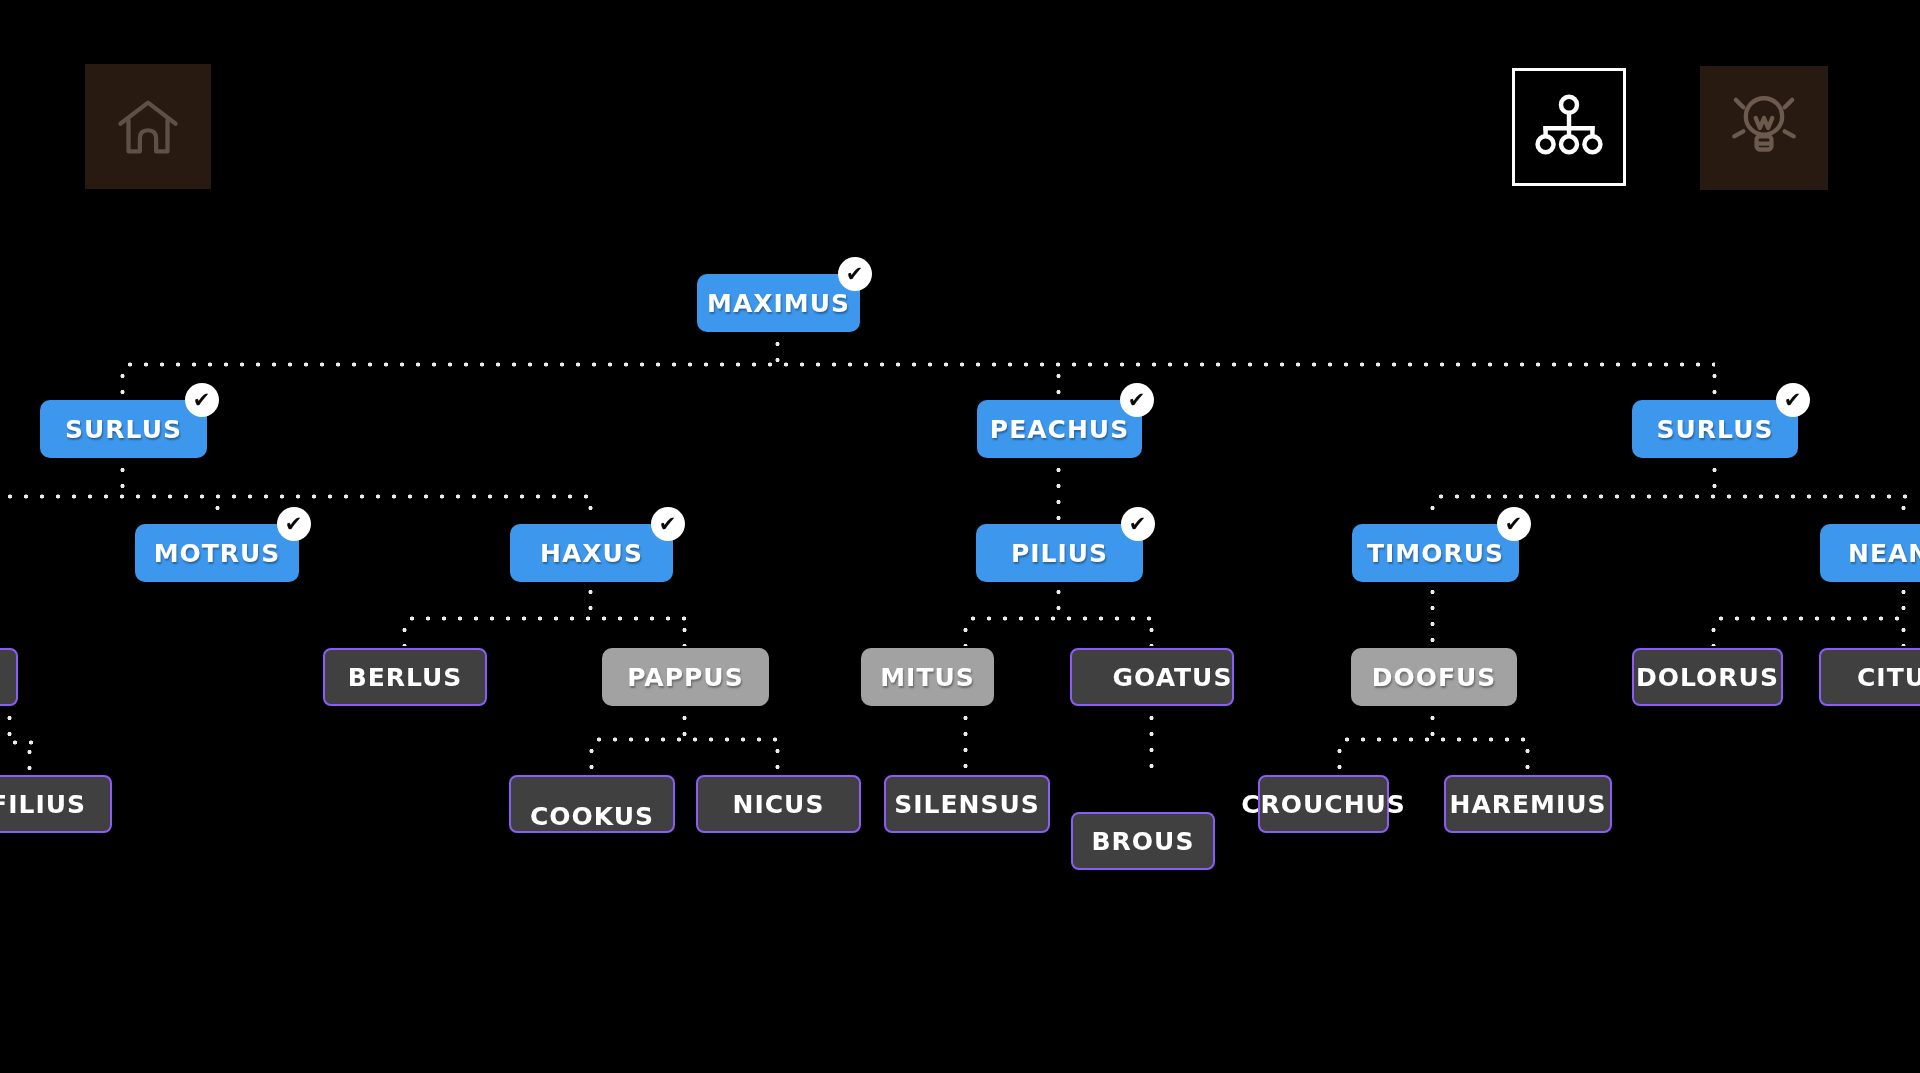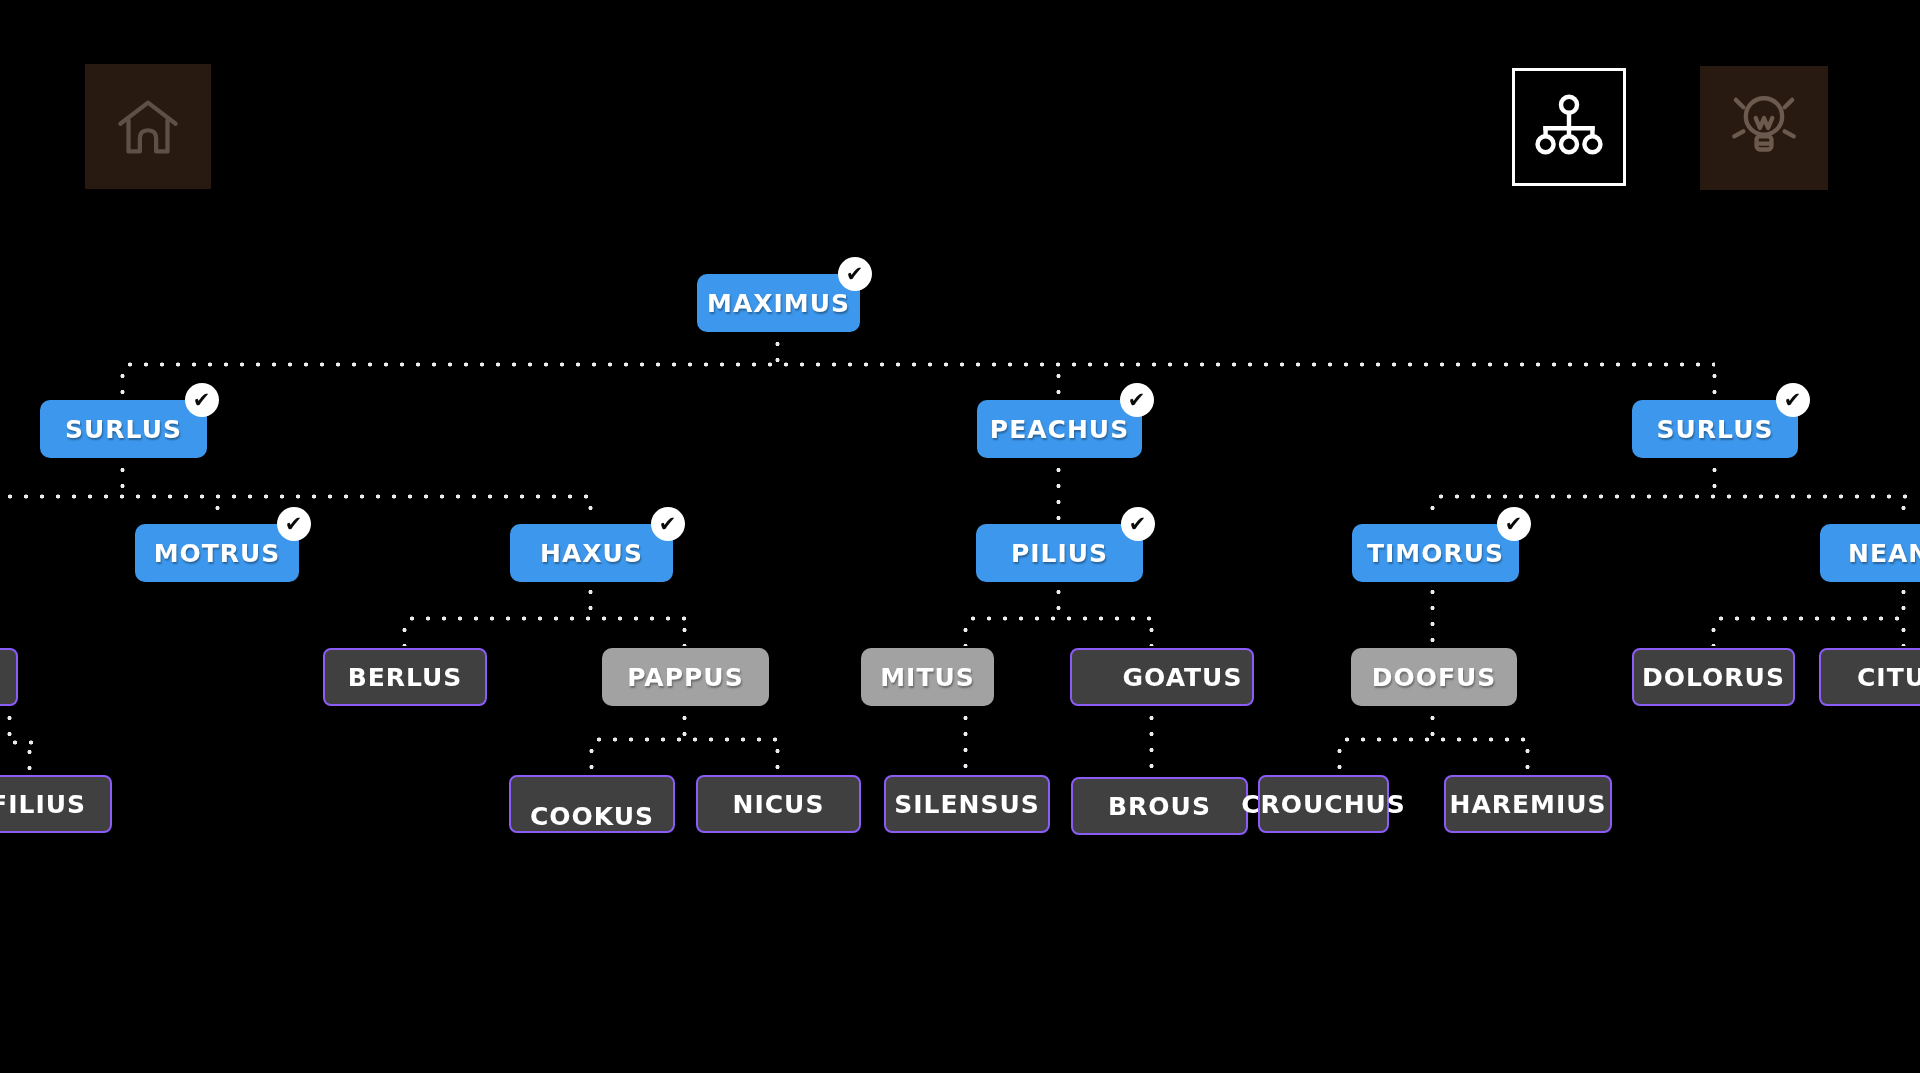--- a/index.html
+++ b/index.html
@@ -159,46 +159,46 @@
   <div class="node outline" style="left:-70px;top:648px;width:88px;"></div>
   <div class="node outline" style="left:323px;top:648px;width:164px;">
     <span class="label">BERLUS</span>
   </div>
   <div class="node gray" style="left:602px;top:648px;width:167px;">
     <span class="label">PAPPUS</span>
   </div>
   <div class="node gray" style="left:861px;top:648px;width:133px;">
     <span class="label">MITUS</span>
   </div>
-  <div class="node outline" style="left:1070px;top:648px;width:184px;padding-left:41px;">
+  <div class="node outline" style="left:1070px;top:648px;width:164px;padding-left:41px;">
     <span class="label">GOATUS</span>
   </div>
   <div class="node gray" style="left:1351px;top:648px;width:166px;">
     <span class="label">DOOFUS</span>
   </div>
-  <div class="node outline" style="left:1632px;top:648px;width:163px;">
+  <div class="node outline" style="left:1632px;top:648px;width:151px;">
     <span class="label">DOLORUS</span>
   </div>
   <div class="node outline" style="left:1819px;top:648px;width:230px;justify-content:flex-start;padding-left:36px;">
     <span class="label">CITU</span>
   </div>
 
   <div class="node outline" style="left:-60px;top:775px;width:172px;justify-content:flex-end;padding-right:24px;">
     <span class="label">FILIUS</span>
   </div>
   <div class="node outline" style="left:509px;top:775px;width:166px;align-items:flex-end;">
     <span class="label">COOKUS</span>
   </div>
   <div class="node outline" style="left:696px;top:775px;width:165px;">
     <span class="label">NICUS</span>
   </div>
   <div class="node outline" style="left:884px;top:775px;width:166px;">
     <span class="label">SILENSUS</span>
   </div>
-  <div class="node outline" style="left:1071px;top:777px;width:177px;">
+  <div class="node outline" style="left:1071px;top:812px;width:144px;">
     <span class="label">BROUS</span>
   </div>
   <div class="node outline" style="left:1258px;top:775px;width:131px;">
     <span class="label">CROUCHUS</span>
   </div>
   <div class="node outline" style="left:1444px;top:775px;width:168px;">
     <span class="label">HAREMIUS</span>
   </div>
 
 </div>

